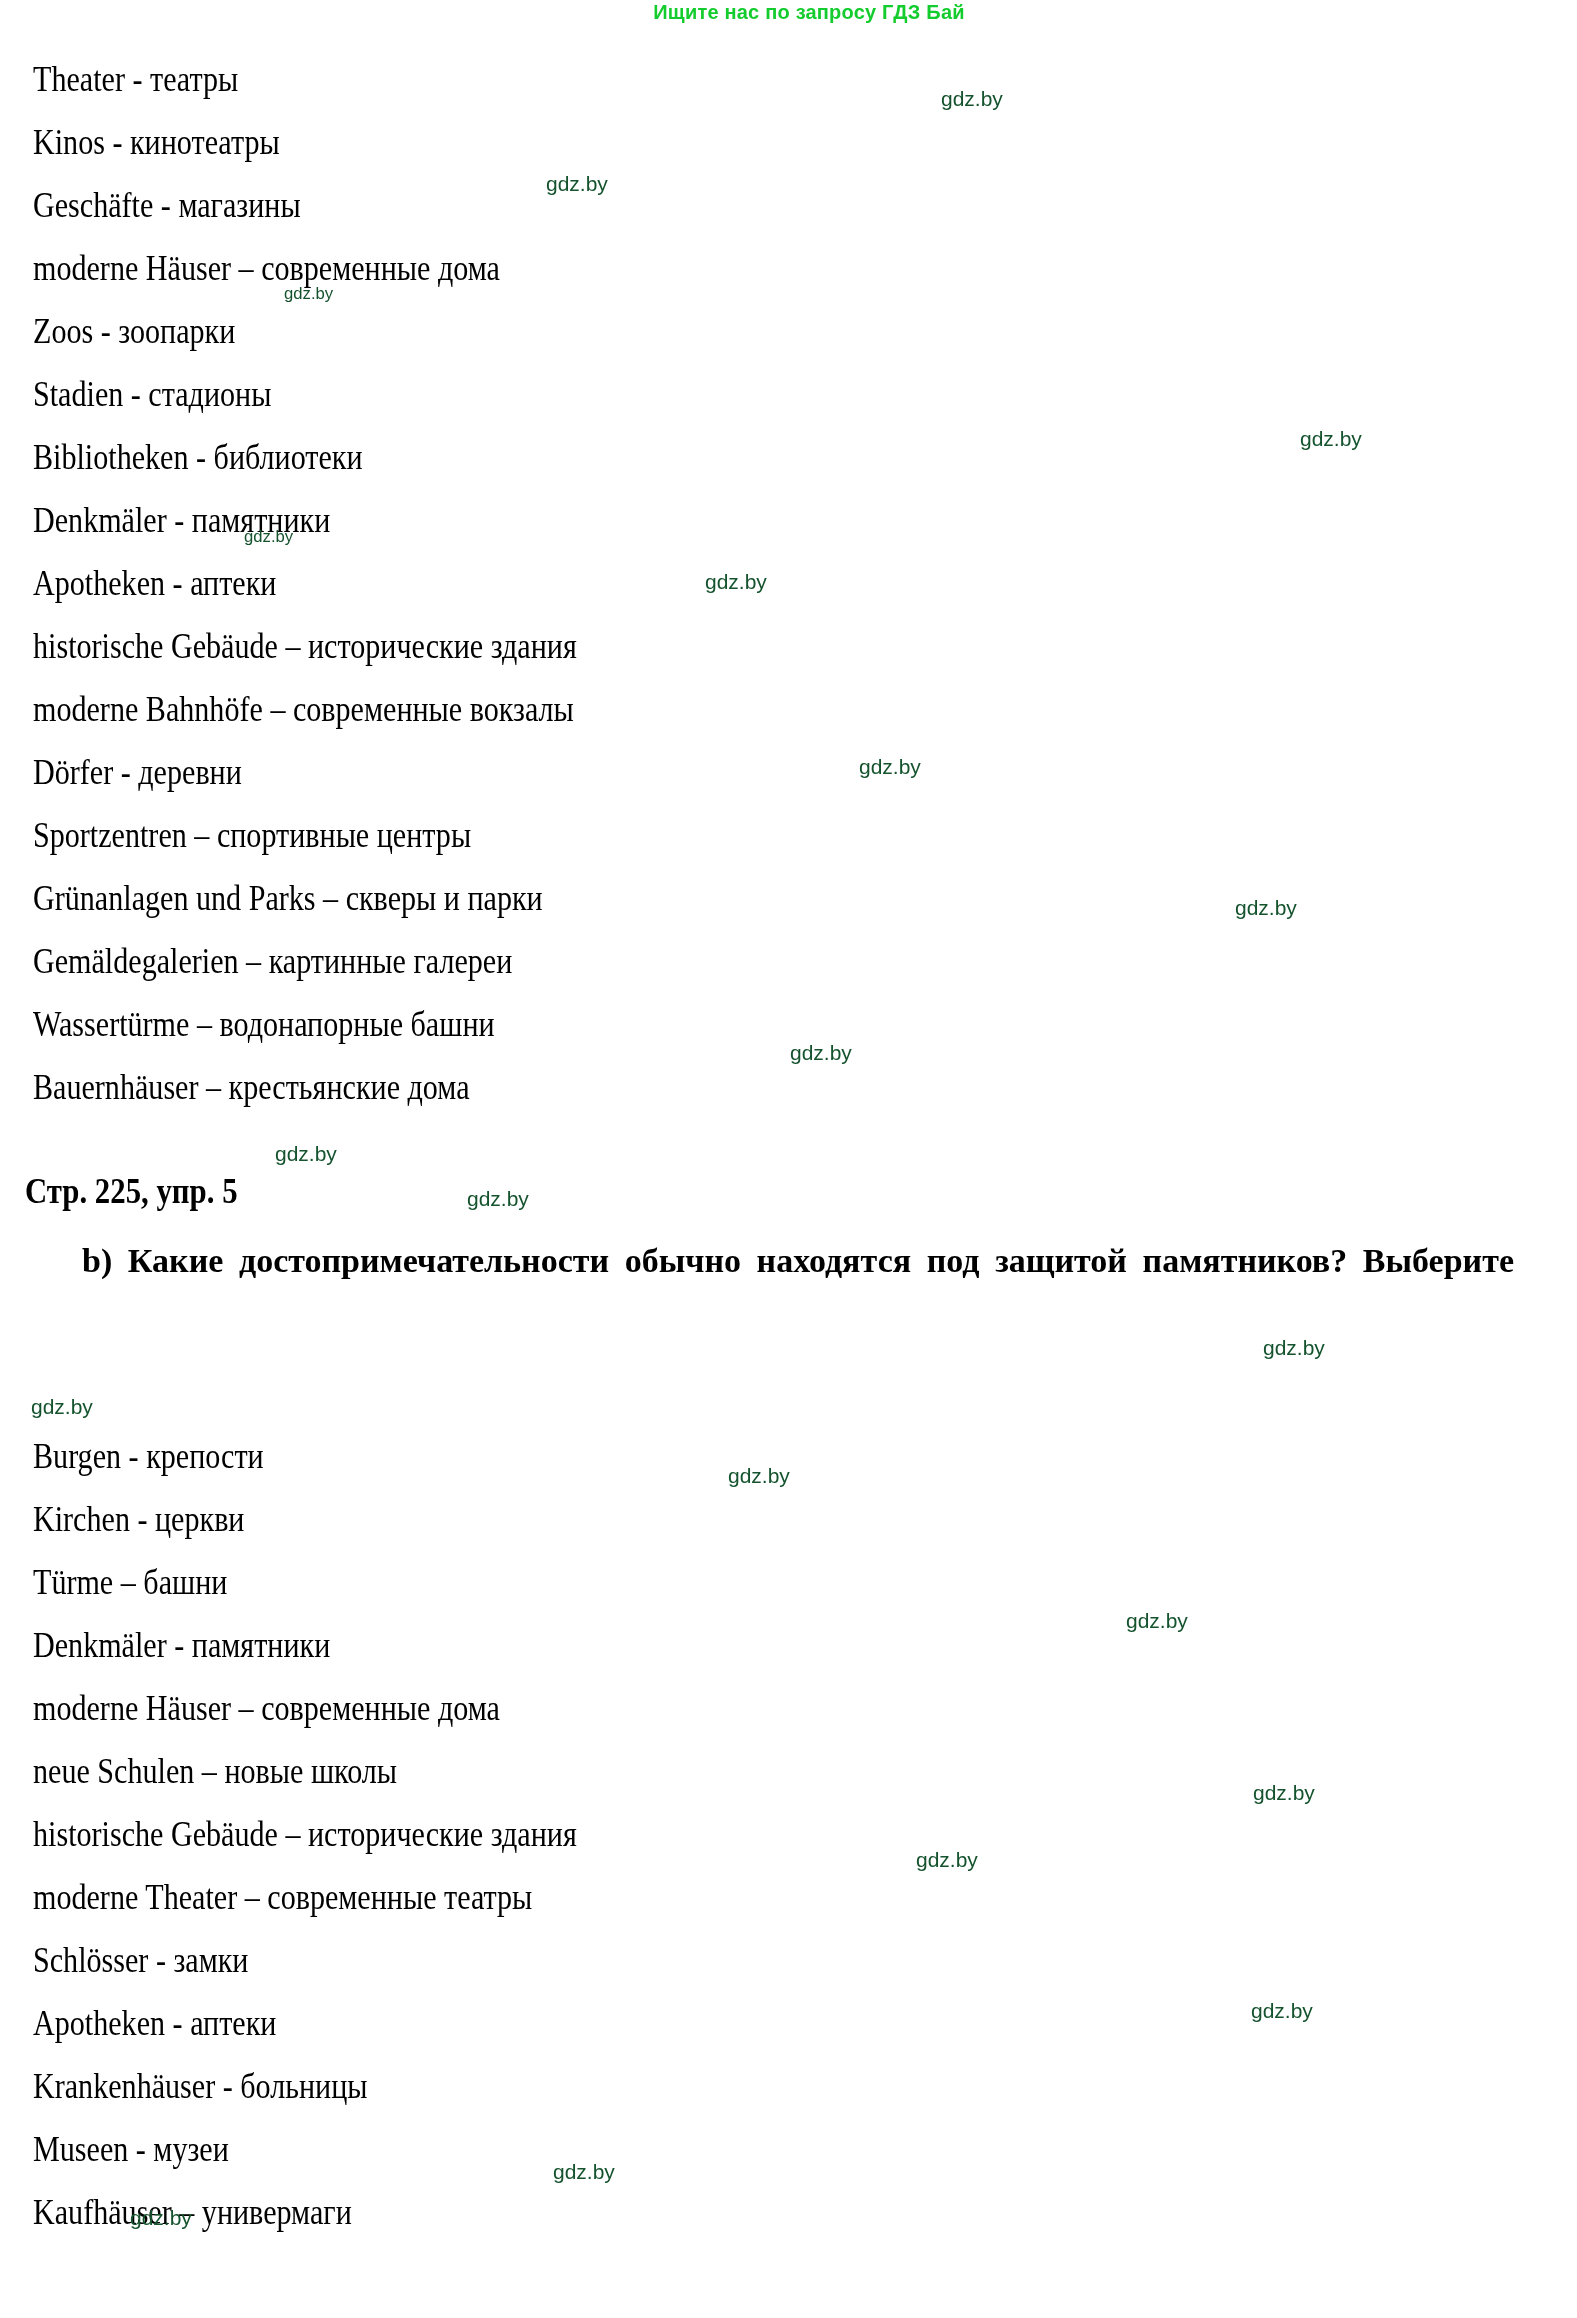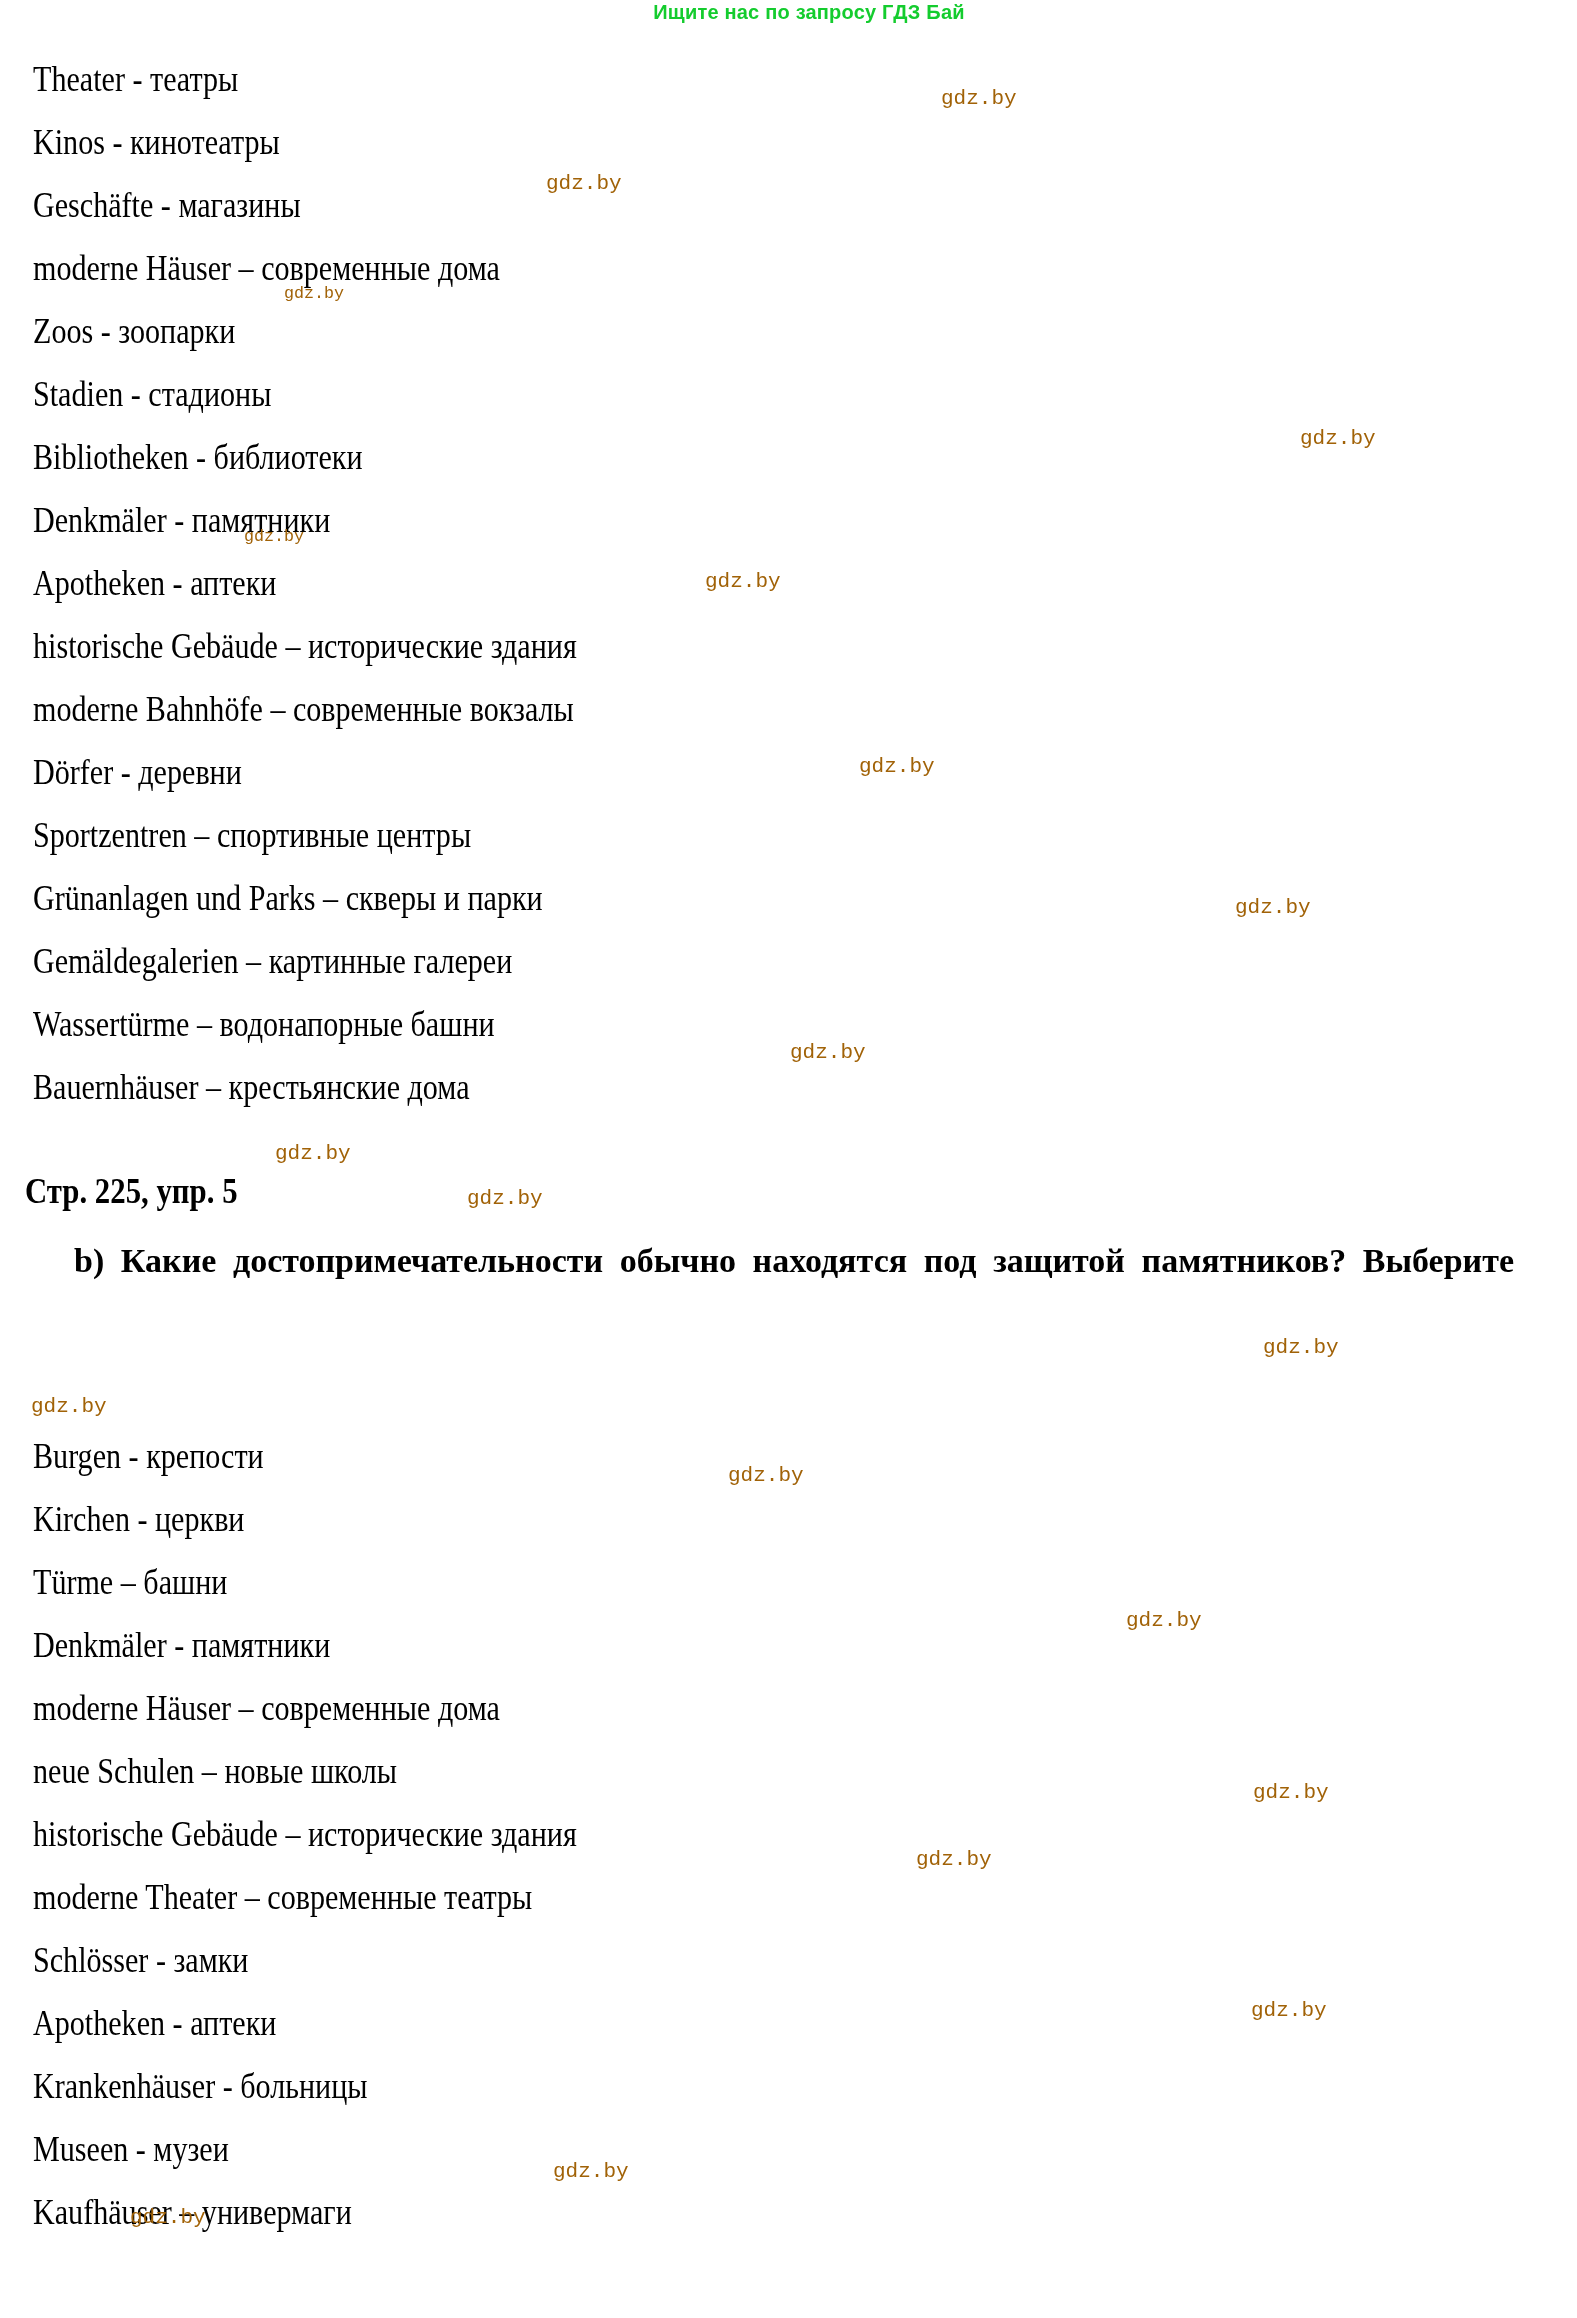--- a/index.html
+++ b/index.html
@@ -80,35 +80,35 @@
     position: absolute;
     left: 25px;
     top: 1232px;
     width: 1489px;
     font-size: 34px;
     font-weight: 700;
     line-height: 58px;
     text-align: justify;
     text-indent: 49px;
   }
-  .exercise-prompt > span { display: inline; }
+  .exercise-prompt > span { display: inline; margin-left: 8px; }
   .exercise-prompt::after {
     content: "";
     display: inline-block;
     width: 100%;
     height: 0;
   }
 
   
   .watermark {
     position: absolute;
-    font-family: Liberation Mono, monospace;
+    font-family: Liberation Sans, sans-serif;
     font-size: 21px;
     line-height: 1;
-    color: #a16207;
+    color: #14532d;
     white-space: nowrap;
     pointer-events: none;
   }
   .watermark.small { font-size: 16.7px; }
 
   
   .footer {
     position: absolute;
     left: 0;
     top: 2280px;

